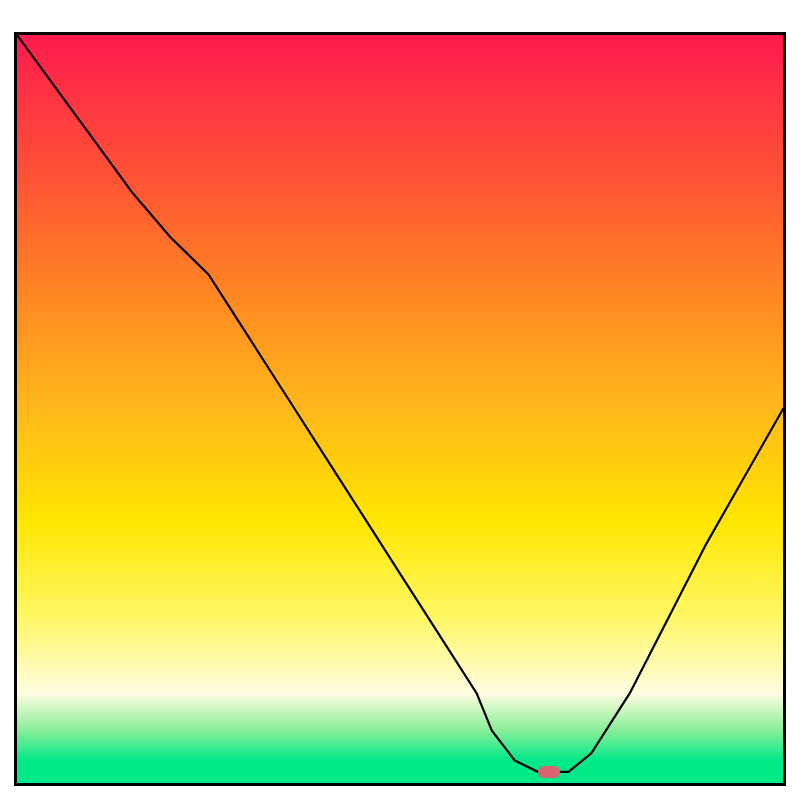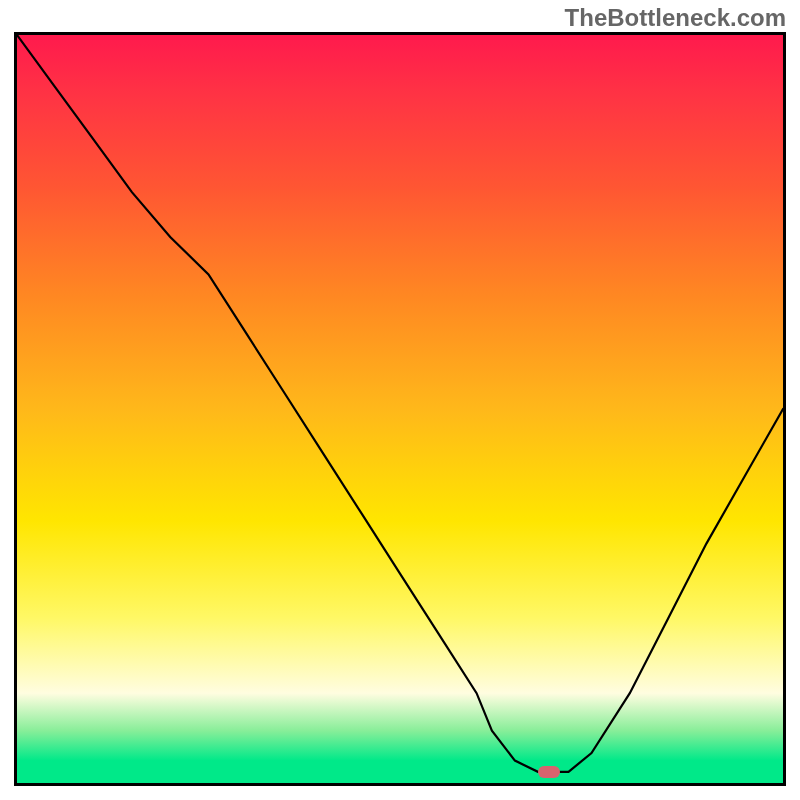--- a/index.html
+++ b/index.html
@@ -62,21 +62,20 @@
     width: 22px;
     height: 12px;
     background: #d9636e;
     border-radius: 6px;
   }
 </style>
 </head>
 <body>
 
 <div class="container">
-  <div class="watermark">TheBottleneck.com</div>
 
   <div class="plot-frame">
     <div class="gradient-bg"></div>
 
     <svg class="curve" viewBox="0 0 766 748" preserveAspectRatio="none">
       <path id="curve-path" fill="none" stroke="#000" stroke-width="2.2" stroke-linecap="round" d="M0.0 0.0 L38.3 52.4 L76.6 104.7 L114.9 157.1 L153.2 202.0 L191.5 239.4 L229.8 299.2 L268.1 359.0 L306.4 418.9 L344.7 478.7 L383.0 538.6 L421.3 598.4 L459.6 658.2 L474.9 695.6 L497.9 725.6 L520.9 736.8 L536.2 736.8 L551.5 736.8 L574.5 718.1 L612.8 658.2 L651.1 583.4 L689.4 508.6 L727.7 441.3 L766.0 374.0"></path>
     </svg>
 
     <div class="marker" id="opt-marker" style="left: 521.37px; top: 730.78px;"></div>
   </div>

